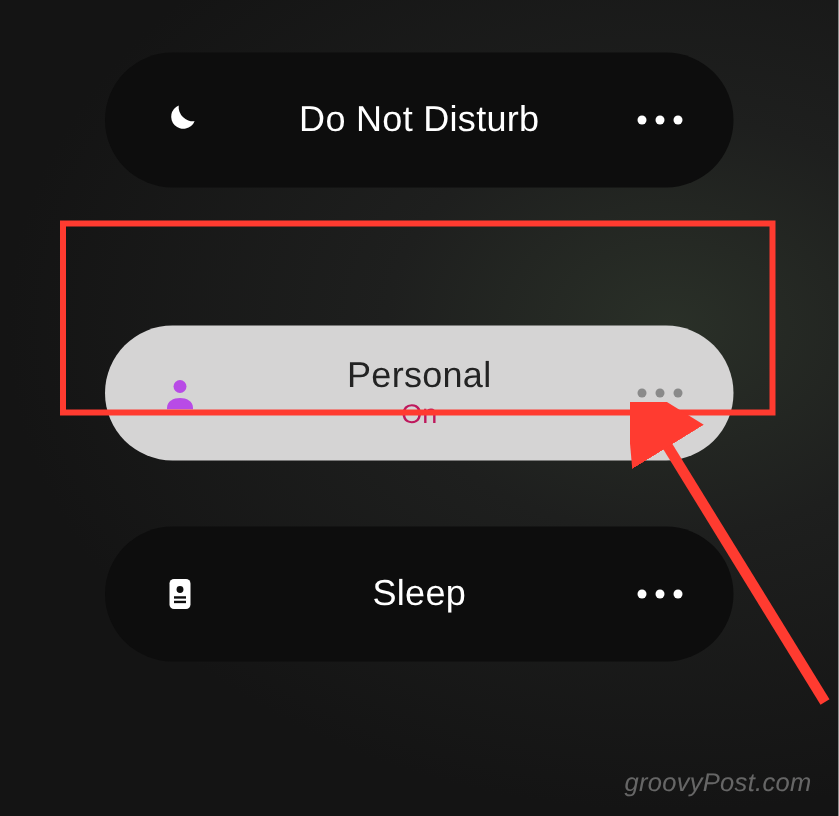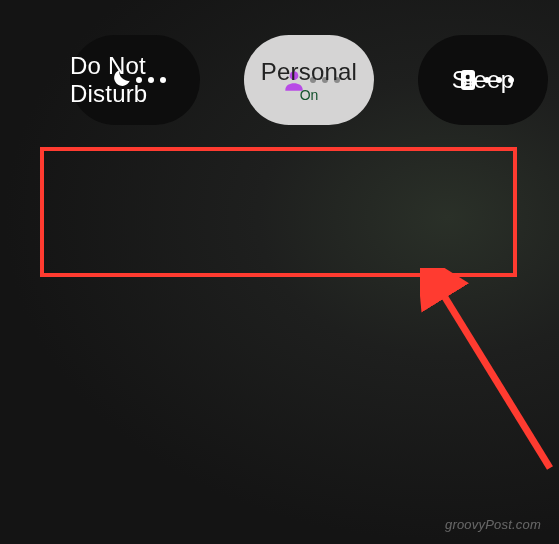--- a/index.html
+++ b/index.html
@@ -7,39 +7,40 @@
       width: 559px;
       height: 544px;
       background: radial-gradient(ellipse at 80% 40%, #2a3028 0%, #1e1f1e 30%, #141414 70%);
       font-family: -apple-system, "Helvetica Neue", Helvetica, Arial, sans-serif;
       position: relative;
       padding: 35px 70px 35px 70px;
       overflow: hidden;
     }
     .focus-list {
       display: flex;
-      flex-direction: row;
+      flex-direction: column;
       gap: 44px;
       position: relative;
     }
     .focus-item {
       height: 90px;
       border-radius: 45px;
       display: flex;
       align-items: center;
       justify-content: space-between;
       padding: 0 34px 0 34px;
       position: relative;
       cursor: pointer;
     }
     .focus-item.dark {
       background: #0d0d0d;
     }
     .focus-item.light {
       background: #d5d4d4;
+      margin-top: 48px;
     }
     .icon {
       width: 32px;
       height: 32px;
       display: flex;
       align-items: center;
       justify-content: center;
       flex-shrink: 0;
     }
     .label-wrap {
@@ -54,22 +55,22 @@
     .label {
       font-size: 24px;
       font-weight: 500;
       color: #fff;
       letter-spacing: 0.2px;
     }
     .focus-item.light .label {
       color: #232323;
     }
     .sublabel {
-      font-size: 14px;
-      color: #14532d;
+      font-size: 18px;
+      color: #be185d;
       margin-top: 1px;
     }
     .more {
       display: flex;
       gap: 6px;
       align-items: center;
       flex-shrink: 0;
     }
     .more .dot {
       width: 6px;
@@ -87,21 +88,21 @@
     }
     .arrow {
       position: absolute;
       pointer-events: none;
     }
     .watermark {
       position: absolute;
       bottom: 12px;
       right: 18px;
       color: rgba(255,255,255,0.35);
-      font-size: 13px;
+      font-size: 17px;
       font-weight: 400;
       letter-spacing: 0.2px;
       font-style: italic;
     }
   </style>
 </head>
 <body>
 
 <div class="focus-list">
 

